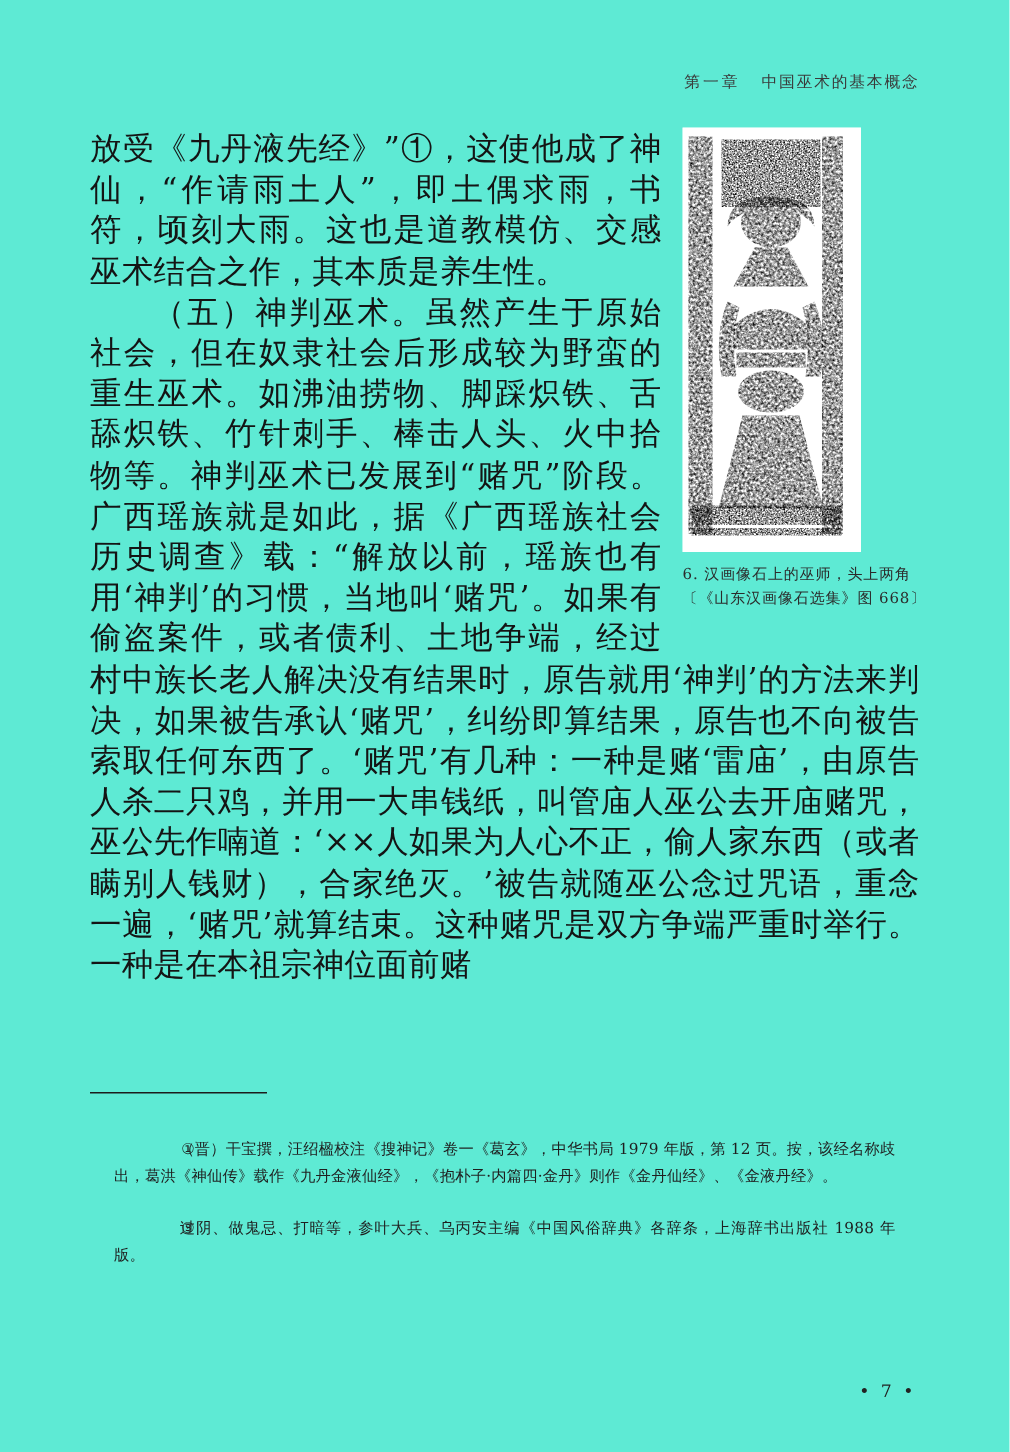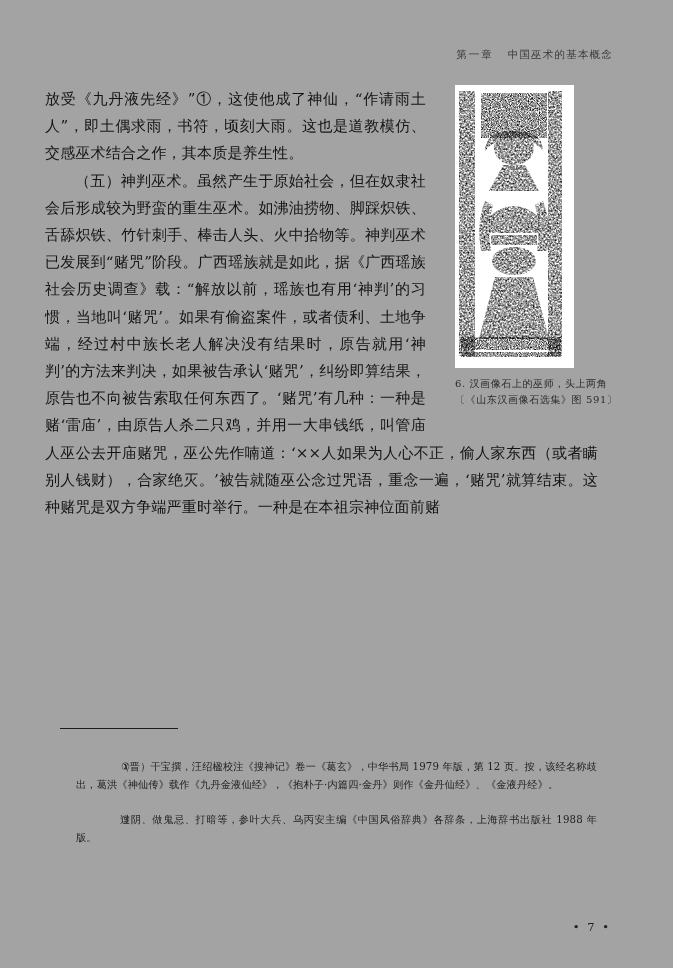--- a/index.html
+++ b/index.html
@@ -12,21 +12,21 @@
     height: 968px;
     position: relative;
     font-family: "DejaVu Serif", "Liberation Serif", serif;
     color: #1a1a1a;
     overflow: hidden;
   }
 
   .page {
     position: absolute;
     inset: 0;
-    background: #a3a3a3;
+    background: #5eead4;
   }
 
   
   .running-header {
     position: absolute;
     top: 48px;
     left: 60px;
     right: 60px;
     text-align: right;
     font-size: 10.5px;
@@ -67,23 +67,23 @@
     line-height: 16px;
     letter-spacing: 0.6px;
     color: #2b2b2b;
     text-align: left;
   }
 
   
   .body-text {
     position: absolute;
     top: 86px;
-    left: 45px;
+    left: 60px;
     width: 553px;
-    font-size: 15px;
+    font-size: 21px;
     line-height: 27.2px;
     text-align: justify;
     text-justify: inter-ideograph;
     letter-spacing: 0.2px;
     color: #141414;
   }
   .body-text p {
     margin: 0;
     text-indent: 0;
   }
@@ -209,21 +209,21 @@
           <path d="M40 192 l38 0 l16 62 l-70 0 z" fill="#1a1a1a"></path>
           <path d="M56 196 l8 0 l5 56 l-18 0 z" fill="#fff" opacity="0.22"></path>
         </g>
 
         <g filter="url(#rough2)">
           <rect x="6" y="252" width="100" height="13" fill="#121212"></rect>
           <rect x="6" y="267" width="100" height="5" fill="#333"></rect>
         </g>
       </svg>
     </div>
-    <div class="fig-caption">6. 汉画像石上的巫师，头上两角〔《山东汉画像石选集》图 591〕</div>
+    <div class="fig-caption">6. 汉画像石上的巫师，头上两角〔《山东汉画像石选集》图 668〕</div>
   </div>
 
   <div class="body-text">
     <div class="float-spacer"></div>
     <p>放受《九丹液先经》”①，这使他成了神仙，“作请雨土人”，即土偶求雨，书符，顷刻大雨。这也是道教模仿、交感巫术结合之作，其本质是养生性。</p>
     <p class="indent">（五）神判巫术。虽然产生于原始社会，但在奴隶社会后形成较为野蛮的重生巫术。如沸油捞物、脚踩炽铁、舌舔炽铁、竹针刺手、棒击人头、火中拾物等。神判巫术已发展到“赌咒”阶段。广西瑶族就是如此，据《广西瑶族社会历史调查》载：“解放以前，瑶族也有用‘神判’的习惯，当地叫‘赌咒’。如果有偷盗案件，或者债利、土地争端，经过村中族长老人解决没有结果时，原告就用‘神判’的方法来判决，如果被告承认‘赌咒’，纠纷即算结果，原告也不向被告索取任何东西了。‘赌咒’有几种：一种是赌‘雷庙’，由原告人杀二只鸡，并用一大串钱纸，叫管庙人巫公去开庙赌咒，巫公先作喃道：‘××人如果为人心不正，偷人家东西（或者瞒别人钱财），合家绝灭。’被告就随巫公念过咒语，重念一遍，‘赌咒’就算结束。这种赌咒是双方争端严重时举行。一种是在本祖宗神位面前赌</p>
   </div>
 
   <div class="footnote-rule"></div>
 

